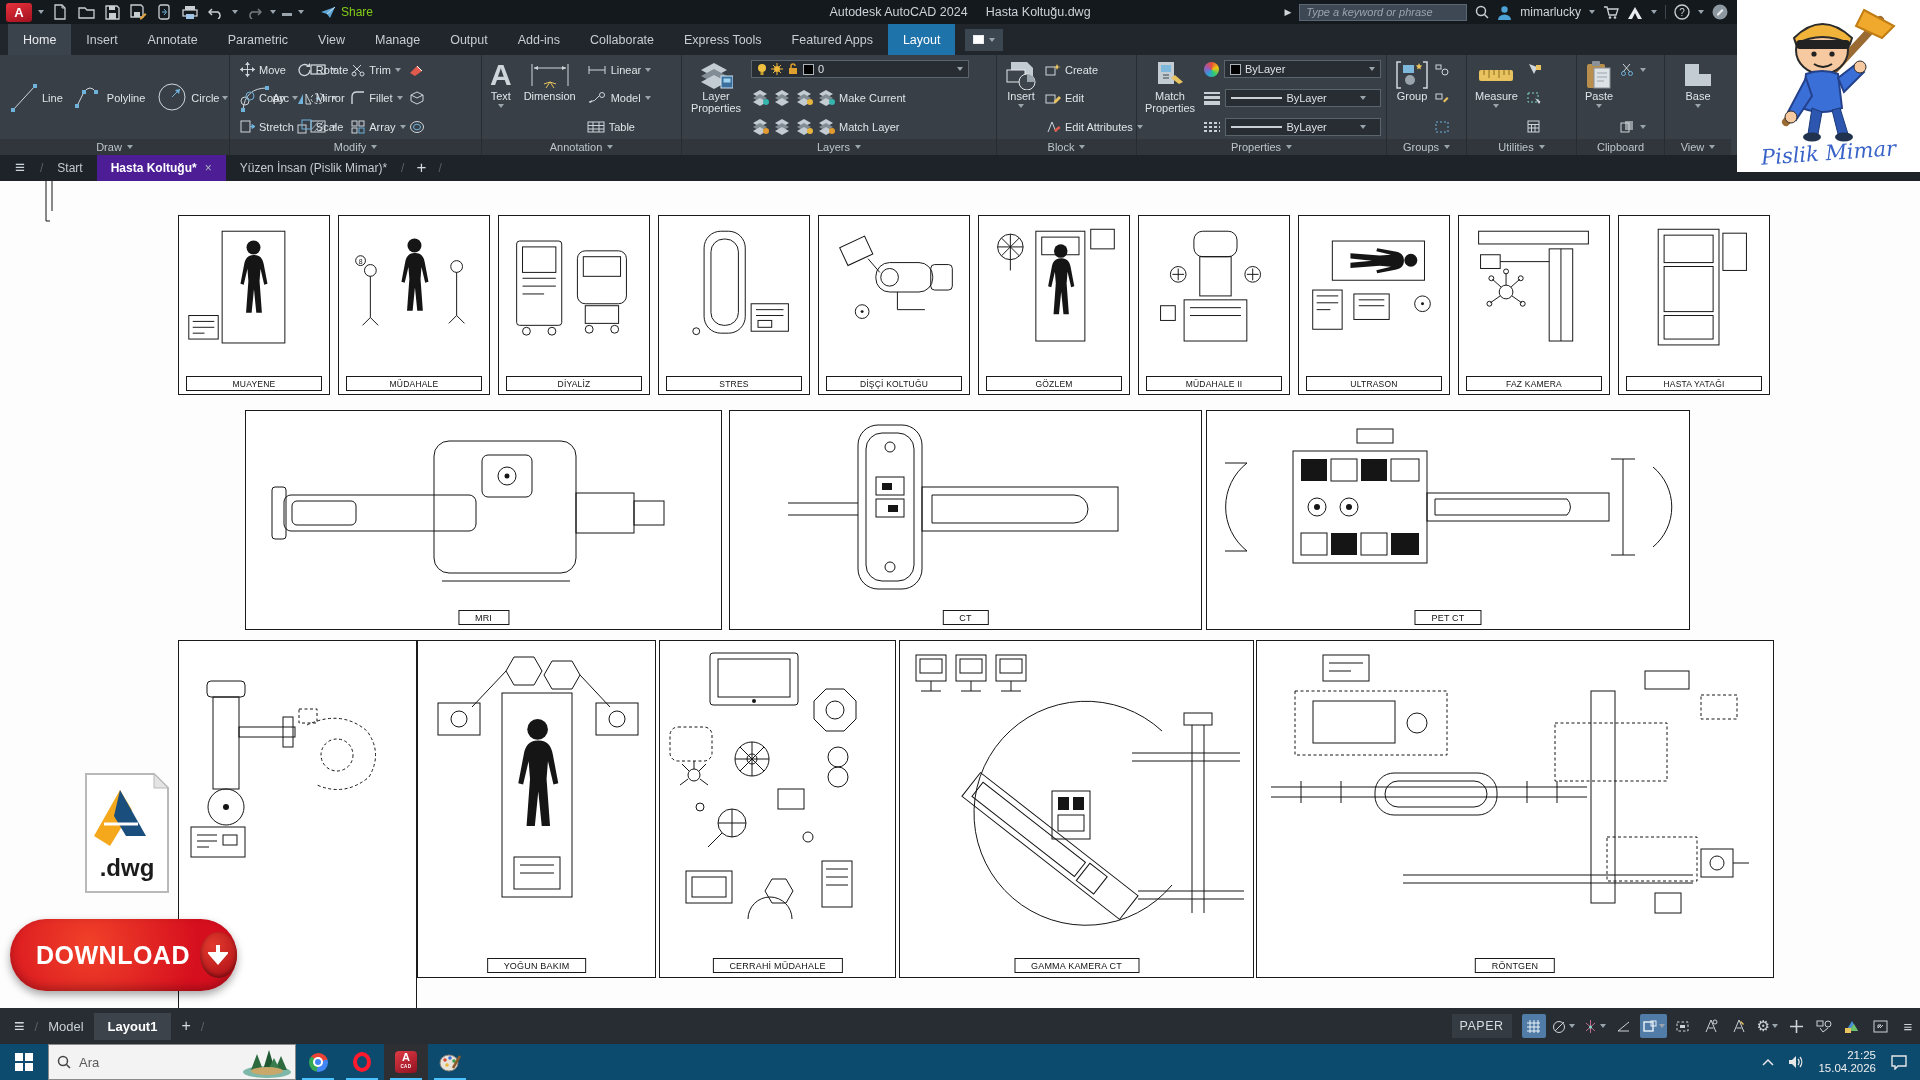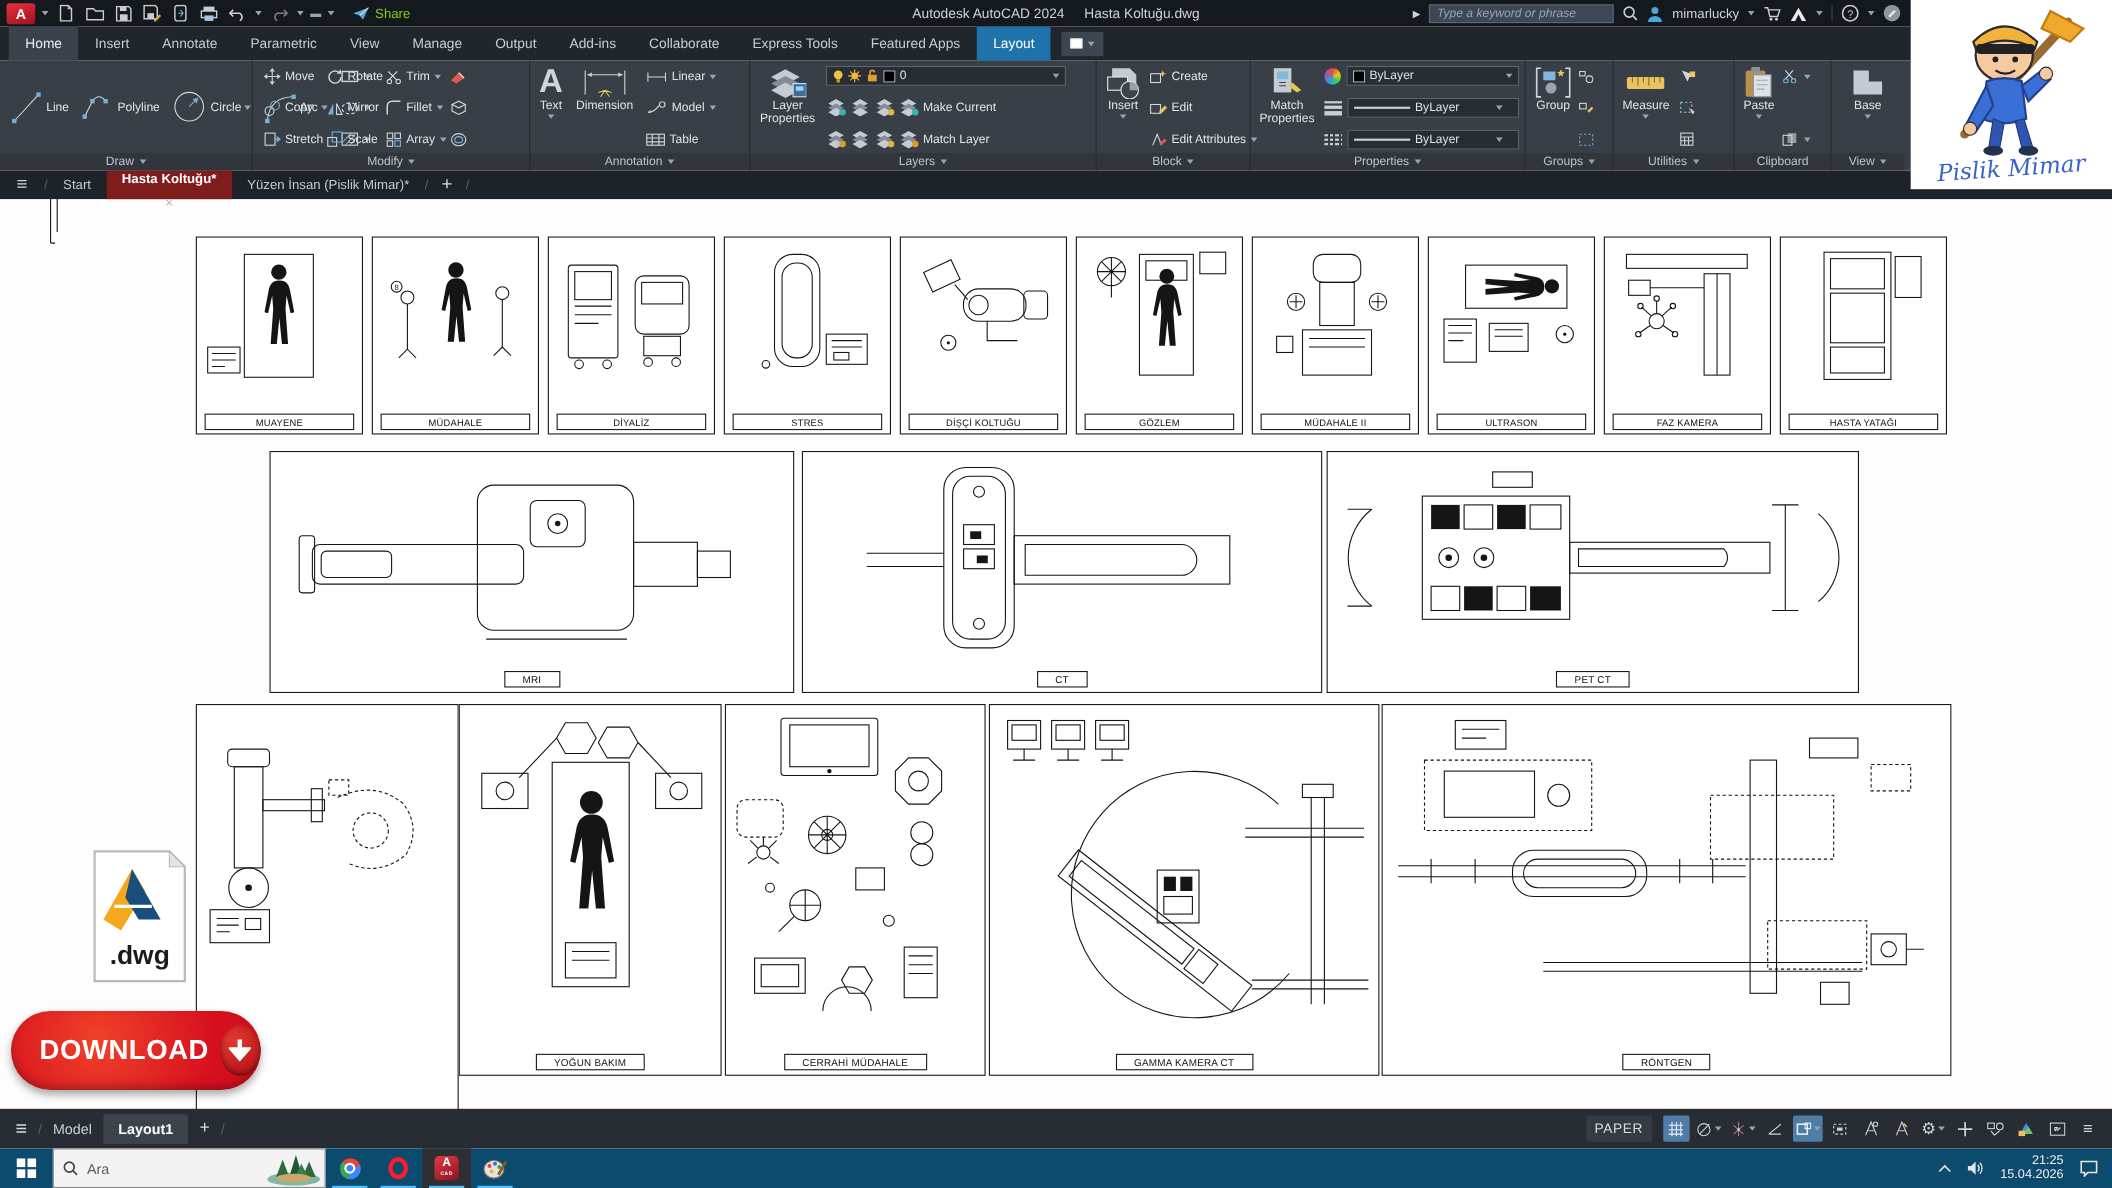--- a/index.html
+++ b/index.html
@@ -50,21 +50,21 @@
   .linesicon { display:flex; flex-direction:column; gap:2px; }
   .linesicon i { display:block; width:16px; background:#c8cfd5; height:2px; }
   .linesicon i:nth-child(2){height:3px;} .linesicon i:nth-child(3){height:4px;}
   .dashicon { display:flex; flex-direction:column; gap:2px; }
   .dashicon i { display:block; width:16px; height:2px; background:repeating-linear-gradient(90deg,#c8cfd5 0 3px,transparent 3px 5px); }
 
   
   .filetabs { position:absolute; top:155px; left:0; width:1920px; height:26px; background:#1d2328; display:flex; align-items:stretch; z-index:17; }
   .ft-menu { width:40px; display:flex; align-items:center; justify-content:center; color:#cfd6db; font-size:17px; }
   .ftab { display:flex; align-items:center; padding:0 14px; font-size:12px; color:#c3cad0; gap:8px; }
-  .ftab.active { background:#7f1d1d; color:#fff; font-weight:bold;flex-direction:column; }
+  .ftab.active { background:#4c1d95; color:#fff; font-weight:bold; }
   .ftab .x { font-weight:normal; color:#aeb6bd; }
   .ft-slash { color:#56606a; align-self:center; font-size:12px; }
   .ft-plus { color:#d4dade; font-size:17px; padding:0 12px; display:flex; align-items:center; }
 
   
   .canvas { position:absolute; top:181px; left:0; width:1920px; height:827px; background:#fdfdfd; z-index:5; }
   .frame { position:absolute; background:#fff; border:1.5px solid #1a1a1a; }
   .flabel { position:absolute; border:1px solid #1a1a1a; color:#111; font-size:8.5px; letter-spacing:.2px; display:flex; align-items:center; justify-content:center; background:#fff; }
   .flabel.full { left:7px; right:7px; bottom:3px; height:15px; }
   .flabel.mid { left:50%; transform:translateX(-50%); bottom:4px; height:15px; padding:0 16px; white-space:nowrap; font-size:9px; }
@@ -81,21 +81,21 @@
   .logo-ovl { position:absolute; right:0; top:0; width:183px; height:172px; background:#fff; z-index:40; display:flex; align-items:center; justify-content:center; }
 
   
   .statusbar { position:absolute; top:1008px; left:0; width:1920px; height:36px; background:#272d33; display:flex; align-items:center; z-index:20; }
   .sb-left { display:flex; align-items:center; gap:10px; padding-left:14px; }
   .sb-ham { color:#d2d8dd; font-size:18px; }
   .sb-slash { color:#56606a; font-size:13px; }
   .sb-model { color:#c9d0d5; font-size:13px; }
   .sb-layout { background:#3c434b; color:#fff; font-weight:bold; font-size:13px; padding:6px 14px; }
   .sb-plus { color:#d4dade; font-size:16px; }
-  .sb-right { margin-left:auto; display:flex; align-items:flex-start; gap:4px; padding-right:10px; }
+  .sb-right { margin-left:auto; display:flex; align-items:flex-start; gap:4px; }
   .paperlbl { color:#d7dce0; font-size:12.5px; letter-spacing:.5px; margin-right:6px; background:#343b42; padding:5px 8px; }
   .sic { min-width:24px; height:24px; display:flex; align-items:center; justify-content:center; border-radius:2px; color:#ccd2d7; gap:2px; padding:0 2px; }
   .sic.on { background:#527ca8; color:#fff; }
 
   
   .taskbar { position:absolute; top:1044px; left:0; width:1920px; height:36px; background:#0c4a6e; display:flex; align-items:stretch; z-index:30; }
   .tb-start { width:48px; display:flex; align-items:center; justify-content:center; }
   .tb-search { width:248px; background:#f3f3f3; border:1px solid #8a8a8a; display:flex; align-items:center; gap:8px; padding:0 8px; position:relative; }
   .tb-search input { border:none; outline:none; background:transparent; font-size:13px; color:#333; width:140px; }
   .tb-search input::placeholder { color:#5a5a5a; }

